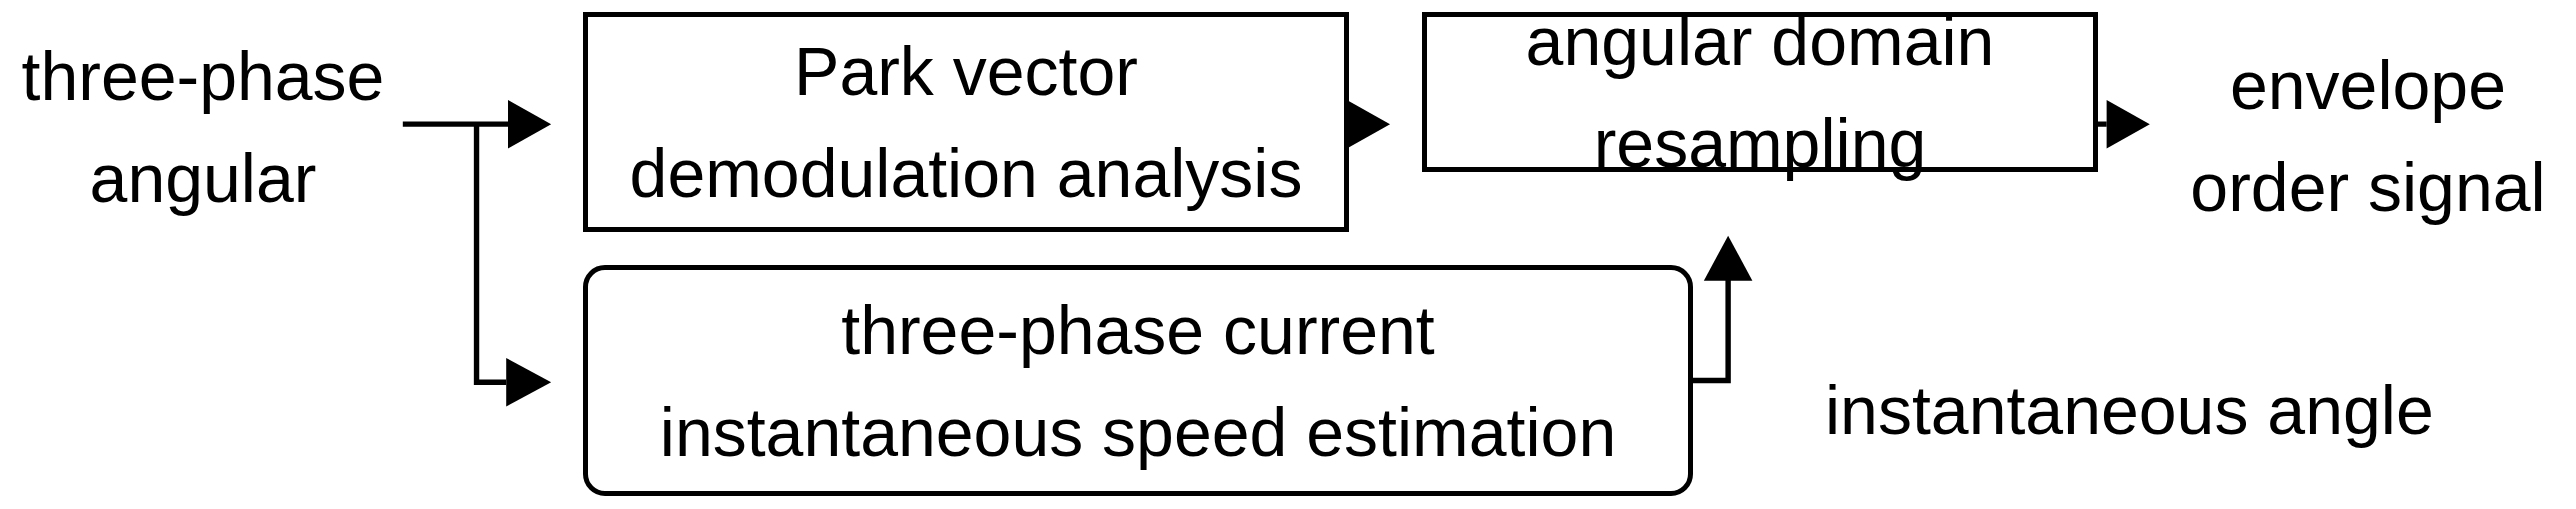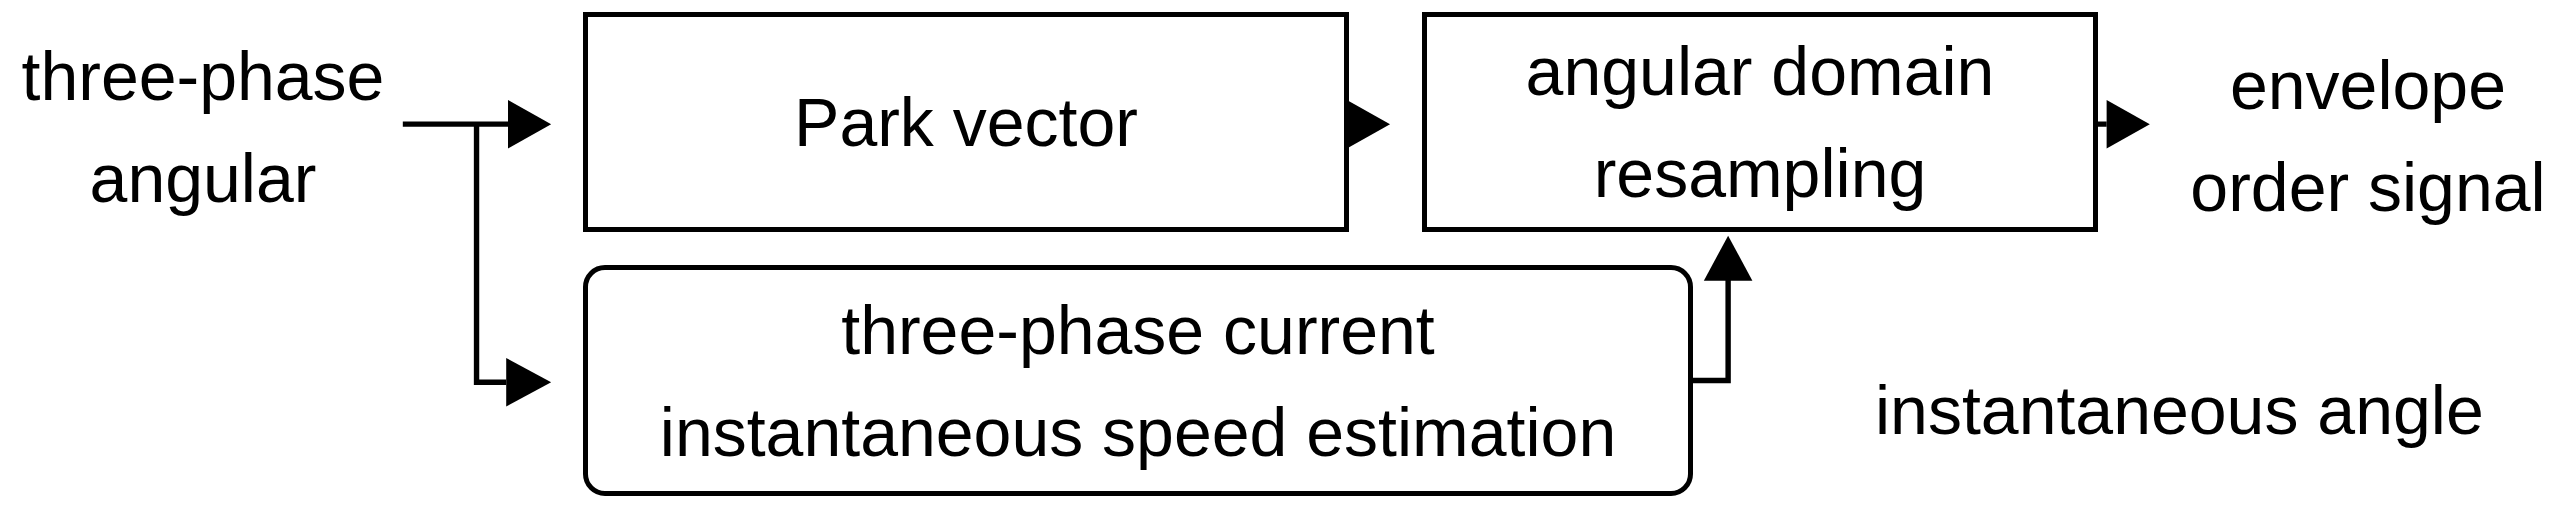--- a/index.html
+++ b/index.html
@@ -31,29 +31,29 @@
     margin-left: 30px;
   }
   .flow-box .bline,
   .label .bline {
     display: block;
     font-size: 68px;
     line-height: 102px;
     white-space: nowrap;
   }
   .box-park       { left: 553px;  top: 11.7px;  width: 766px;  height: 220px; }
-  .box-resample   { left: 1392px; top: 11.7px;  width: 676px;  height: 220px; }
+  .box-resample   { left: 1392px; top: 11.7px;  width: 676px;  height: 160px; }
   .box-speed      { left: 553px;  top: 265px; width: 1110px; height: 231px; border-radius: 22px; }
   .label {
     position: absolute;
     text-align: center;
   }
   .label-source { left: 0px;    top: 25px;  width: 406px; }
   .label-output { left: 2138px; top: 34px;  width: 460px; }
-  .label-angle  { left: 1875px; top: 359px; width: 683px; text-align: left; }
+  .label-angle  { left: 1825px; top: 359px; width: 683px; text-align: left; }
 </style>
 </head>
 <body>
 
 <div class="stage" style="--line: #000000; --text: #000000; --boxfill: #ffffff; --bg: #ffffff;">
 
   <svg class="connectors" viewBox="0 0 2865 567" xmlns="http://www.w3.org/2000/svg">
     <g stroke="#000000" stroke-width="6" fill="none">
 
       <path d="M 448 138 H 565"></path>
@@ -75,20 +75,21 @@
     </g>
   </svg>
 
   <div class="label label-source">
     <span class="bline">three-phase</span>
     <span class="bline">angular</span>
   </div>
 
   <div class="flow-box box-park">
     <span class="bline">Park vector</span>
+    <span class="bline">demodulation analysis</span>
   </div>
 
   <div class="flow-box box-resample">
     <span class="bline">angular domain</span>
     <span class="bline">resampling</span>
   </div>
 
   <div class="flow-box box-speed">
     <span class="bline">three-phase current</span>
     <span class="bline">instantaneous speed estimation</span>

